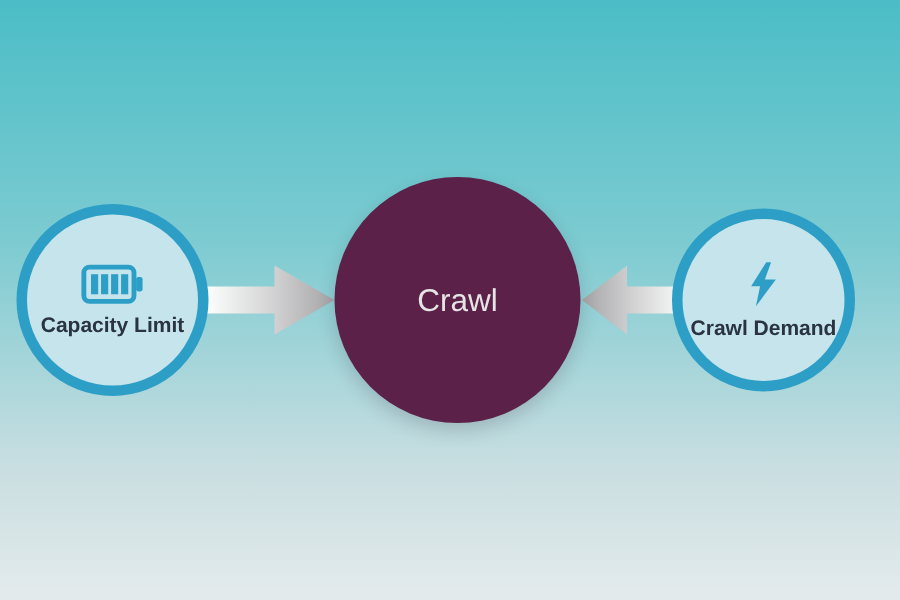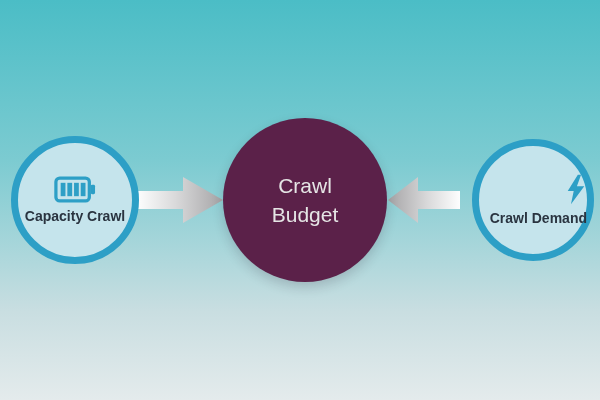--- a/index.html
+++ b/index.html
@@ -23,22 +23,22 @@
   }
   .node {
     background: #c5e4ec;
     border: 7px solid #2d9fc6;
   }
   .node-left {
     left: 11px; top: 136px;
     width: 128px; height: 128px;
   }
   .node-right {
-    left: 472px; top: 139px;
-    width: 122px; height: 122px; align-items: flex-end;
+    left: 448px; top: 139px;
+    width: 122px; height: 122px;
   }
   .node-center {
     left: 223px; top: 118px;
     width: 164px; height: 164px;
     background: #5b2149;
     box-shadow: 0 5px 12px rgba(40, 20, 40, 0.18);
   }
   .node-label {
     color: #2a3440;
     font-weight: bold;
@@ -96,28 +96,27 @@
       <svg width="42" height="27" viewBox="0 0 44 28">
         <rect x="2" y="2" width="35" height="24" rx="4" fill="none" stroke="#2d9fc6" stroke-width="3.4"></rect>
         <rect x="38.5" y="9" width="4.5" height="10" rx="1.5" fill="#2d9fc6"></rect>
         <rect x="7" y="7" width="5" height="14" fill="#2d9fc6"></rect>
         <rect x="14" y="7" width="5" height="14" fill="#2d9fc6"></rect>
         <rect x="21" y="7" width="5" height="14" fill="#2d9fc6"></rect>
         <rect x="28" y="7" width="5" height="14" fill="#2d9fc6"></rect>
       </svg>
     </span>
     <div class="node-label">
-      <div>Capacity Crawl</div>
+      <div>Capacity Limit</div>
     </div>
   </div>
 
   <div class="circle node-center">
     <div class="center-label">
       <div>Crawl</div>
-      <div>Budget</div>
     </div>
   </div>
 
   <div class="circle node node-right">
     <span class="icon-wrap">
       <svg width="22" height="31" viewBox="0 0 24 32">
         <polygon points="14,0 3,17.5 9.5,17.5 6.5,32 21,12.5 13,12.5 17.5,0" fill="#2d9fc6"></polygon>
       </svg>
     </span>
     <div class="node-label">Crawl Demand</div>

